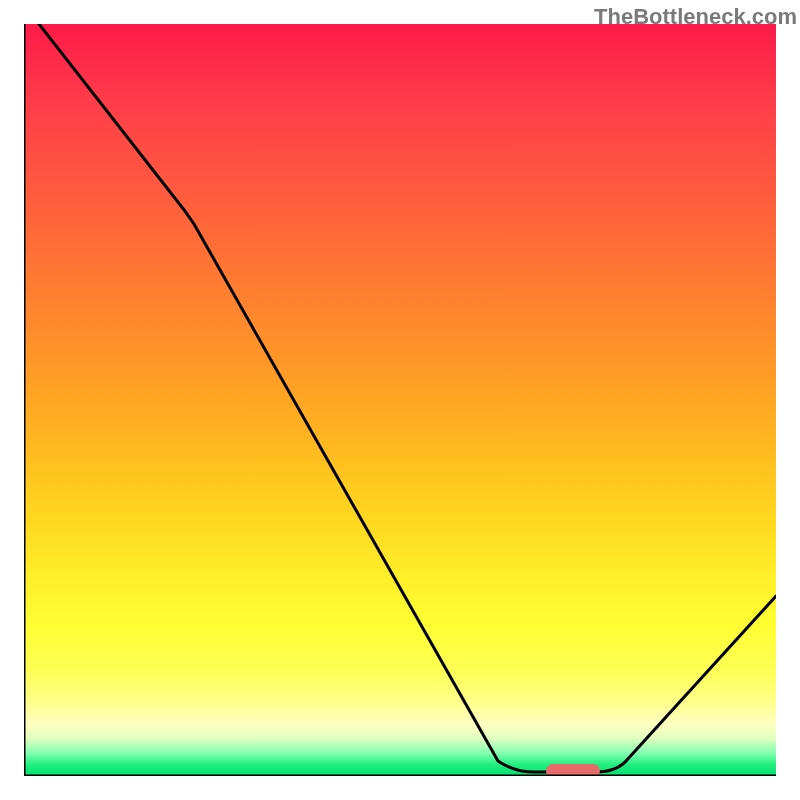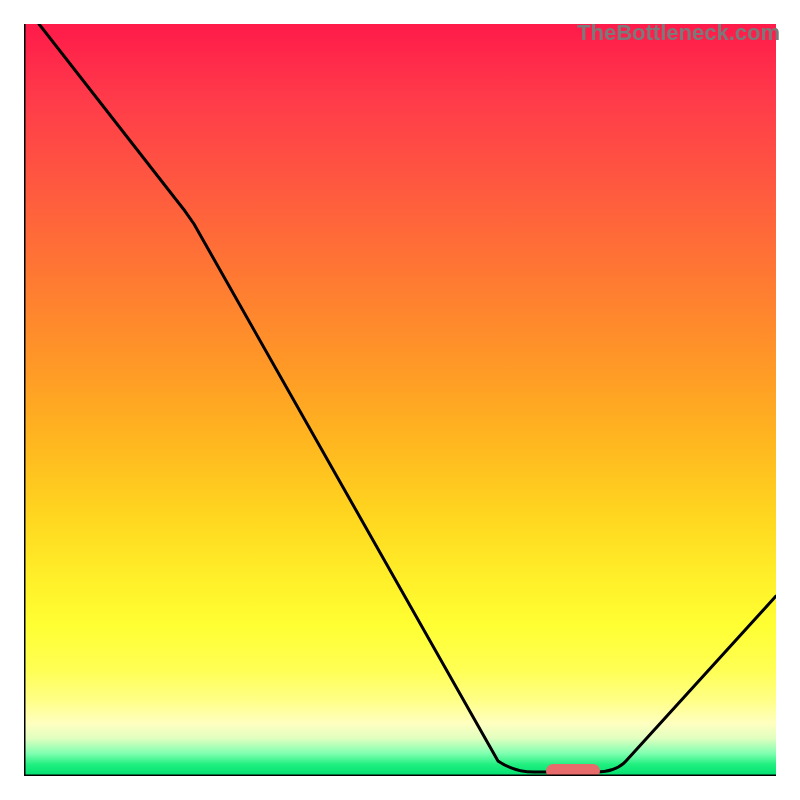--- a/index.html
+++ b/index.html
@@ -7,26 +7,25 @@
     padding: 0;
     width: 800px;
     height: 800px;
     position: relative;
     font-family: Arial, sans-serif;
     background: #fff;
   }
   .watermark {
     position: absolute;
     top: 4px;
-    right: 20px;
+    right: 3px;
     font-size: 22px;
     font-weight: bold;
     color: #7a7a7a;
     z-index: 10;
-    margin-top: 16px;
   }
   .plot-area {
     position: absolute;
     left: 24px;
     top: 24px;
     width: 752px;
     height: 752px;
     box-sizing: border-box;
   }
   .gradient-bg {

